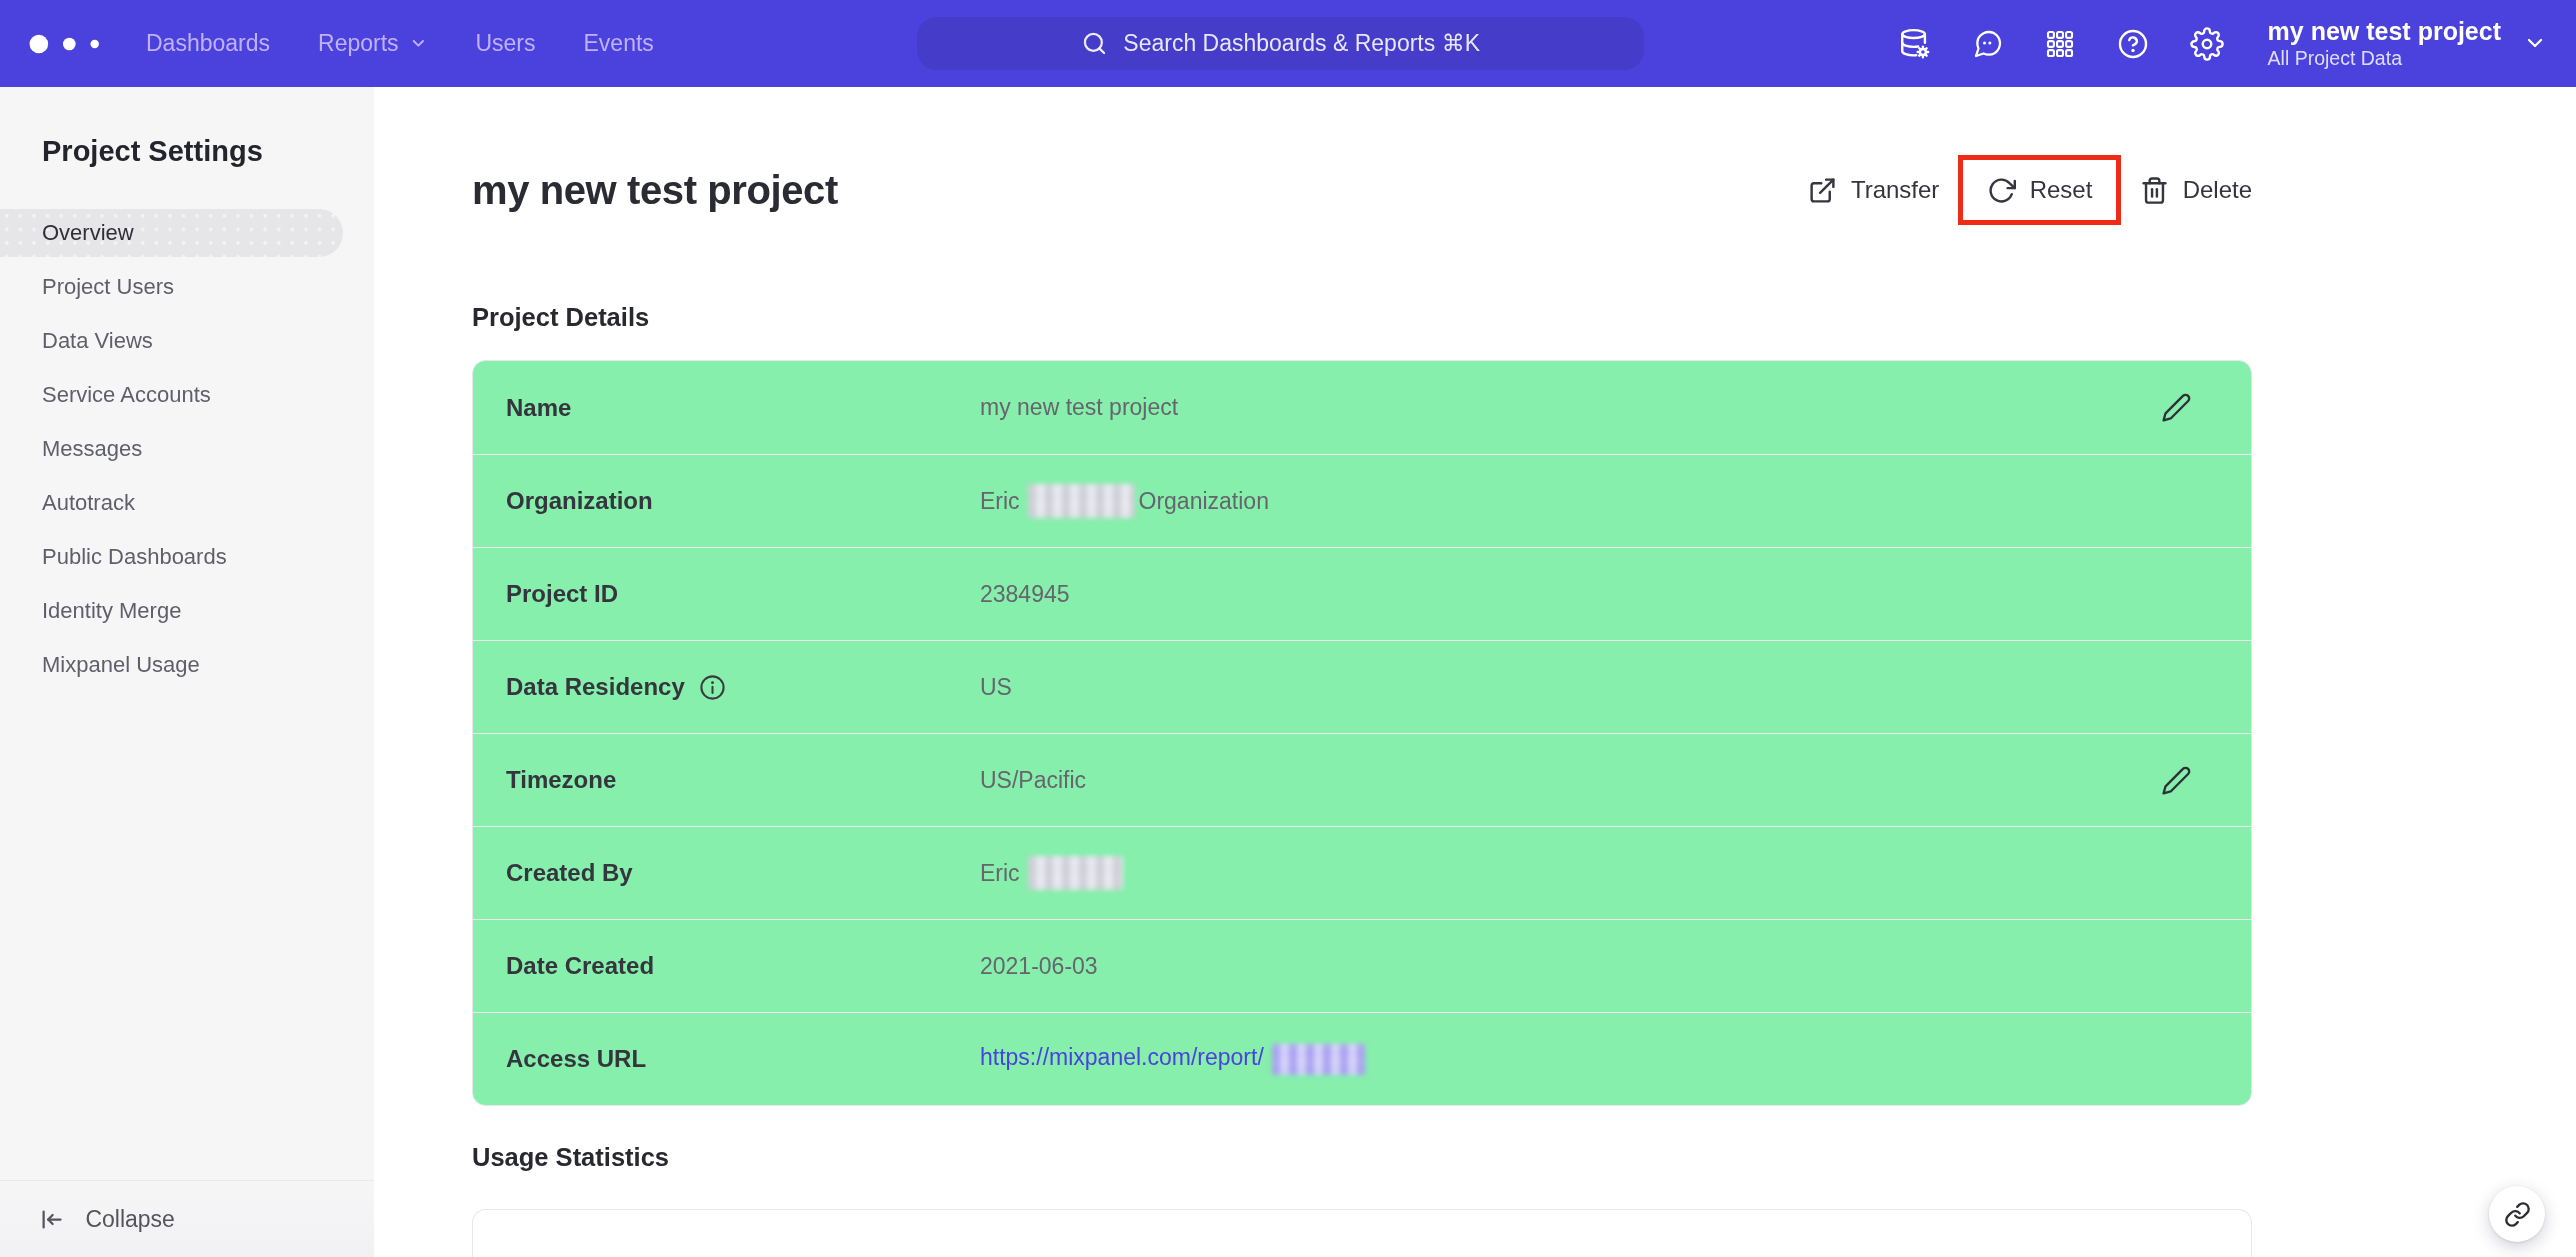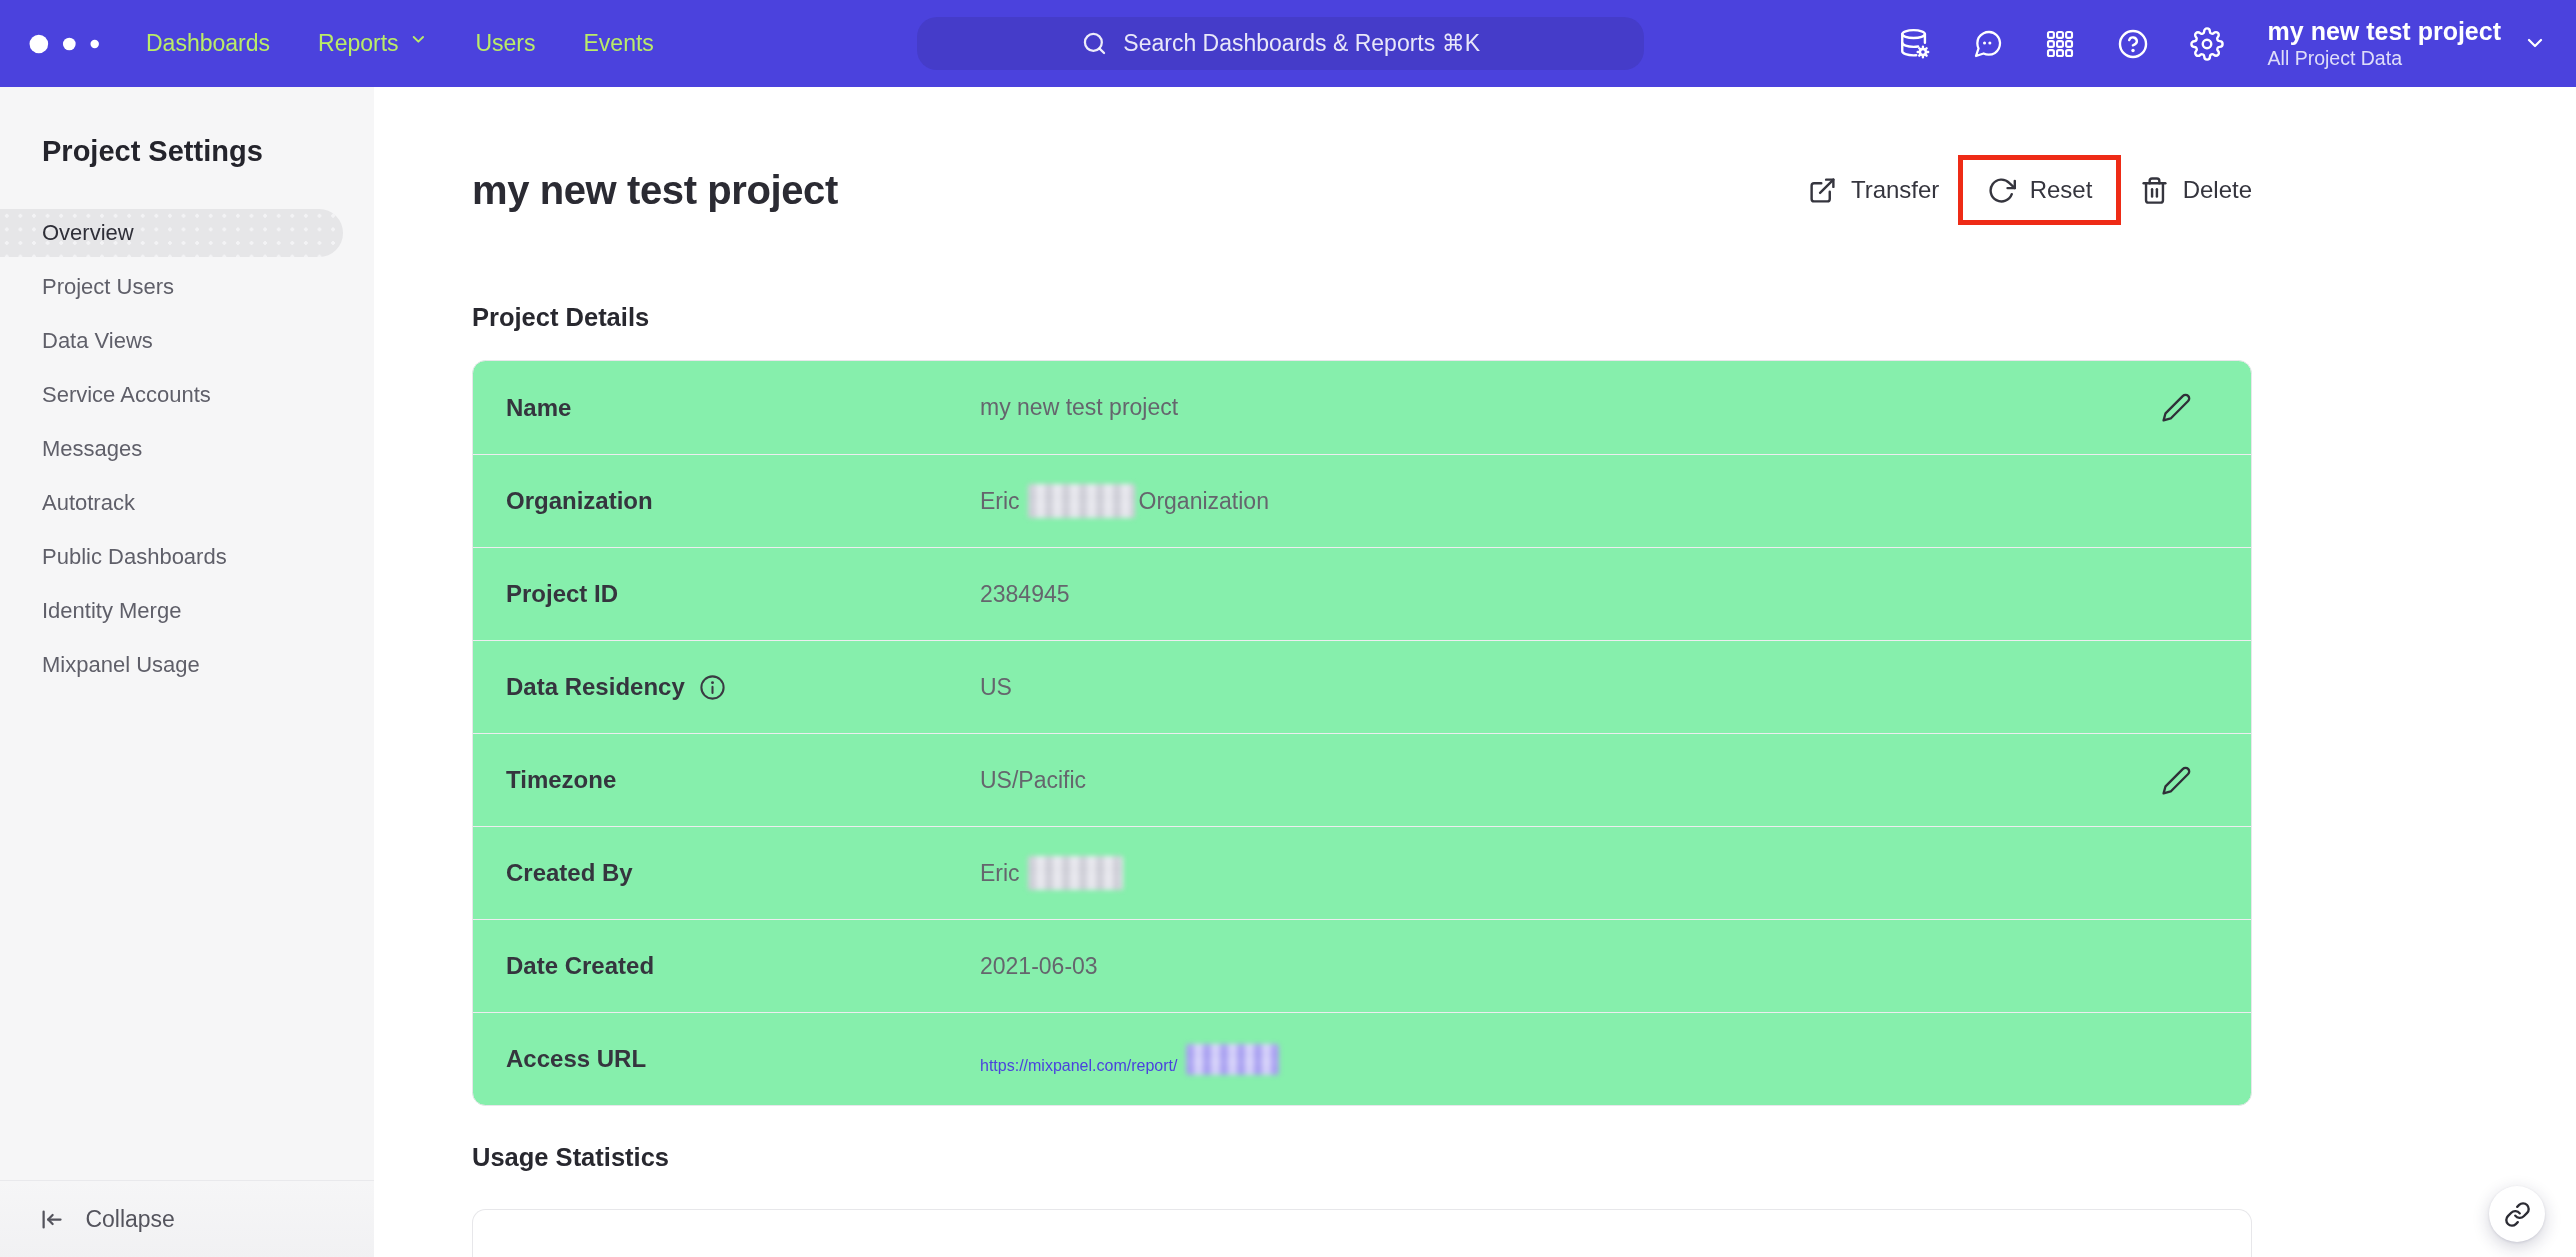--- a/index.html
+++ b/index.html
@@ -4,21 +4,21 @@
 <style>
   * { margin:0; padding:0; box-sizing:border-box; }
   html,body { width:2576px; height:1257px; overflow:hidden; background:#fff;
               font-family:"Liberation Sans", sans-serif; }
 
   
   .navbar { position:absolute; top:0; left:0; width:2576px; height:87px;
             background:#4b42dd; color:#fff; display:flex; align-items:center; z-index:5; }
   .logo { margin-left:27px; display:flex; align-items:center; cursor:pointer; }
   .nav-links { display:flex; align-items:center; gap:48px; margin-left:31px; }
-  .nav-link { display:flex; align-items:flex-start; gap:10.2px; font-size:23px; color:#bef264;
+  .nav-link { display:flex; align-items:center; gap:10.2px; font-size:23px; color:#c4b5fd;
               text-decoration:none; cursor:pointer; opacity:.97; }
   .searchbar { position:absolute; left:917px; top:17px; width:727px; height:53px;
                background:#453cc9; border-radius:20px; display:flex; align-items:center;
                justify-content:center; gap:15.3px; cursor:text; }
   .search-text { font-size:23px; color:rgba(255,255,255,.88); }
   .nav-right { position:absolute; right:29px; top:0; height:87px; display:flex;
                align-items:center; gap:40px; }
   .icon-btn { background:none; border:none; color:#fff; cursor:pointer; display:flex;
               align-items:center; padding:0; }
   .switcher { display:flex; align-items:center; gap:22px; margin-left:3.4px; cursor:pointer; }
@@ -57,21 +57,21 @@
   .section-title { margin-top:78px; font-size:25.5px; font-weight:700; color:#28282f; }
   .card { margin-top:28px; margin-right:80px; background:#86efac;
           border:1.7px solid #e7e7ea; border-radius:13.6px; }
   .row { height:93px; display:flex; align-items:center; padding:0 59px 0 33px; }
   .row + .row { border-top:1.7px solid #ededf0; }
   .row-label { width:474px; flex-shrink:0; font-size:24px; font-weight:600; color:#35353e;
                display:flex; align-items:center; gap:13.6px; }
   .row-value { flex:1; font-size:23px; color:#65656d; display:flex; align-items:center; }
   .edit-btn { background:none; border:none; color:#2f2f38; cursor:pointer; display:flex; }
   .info-icon { color:#3a3a42; display:flex; }
-  .url-link { color:#4b42dd; text-decoration:none; font-size:16px; display:flex; align-items:flex-end; }
+  .url-link { color:#4b42dd; text-decoration:none; font-size:23px; display:flex; align-items:flex-start; }
 
   .redacted { display:inline-block; width:107px; height:34px; margin:0 3.4px 0 8.5px; border-radius:2.5px;
               background:
                 repeating-linear-gradient(90deg, rgba(205,205,214,.9) 0 8.5px, rgba(232,232,238,.9) 8.5px 17px),
                 repeating-linear-gradient(0deg, #d6d6dd 0 8.5px, #ececf1 8.5px 17px);
               filter:blur(2.5px); }
   .redacted.purple { background:
                 repeating-linear-gradient(90deg, rgba(168,160,240,.9) 0 8.5px, rgba(214,210,250,.9) 8.5px 17px),
                 repeating-linear-gradient(0deg, #b3abf1 0 8.5px, #ded9fb 8.5px 17px);
               height:31px; width:93px; }

